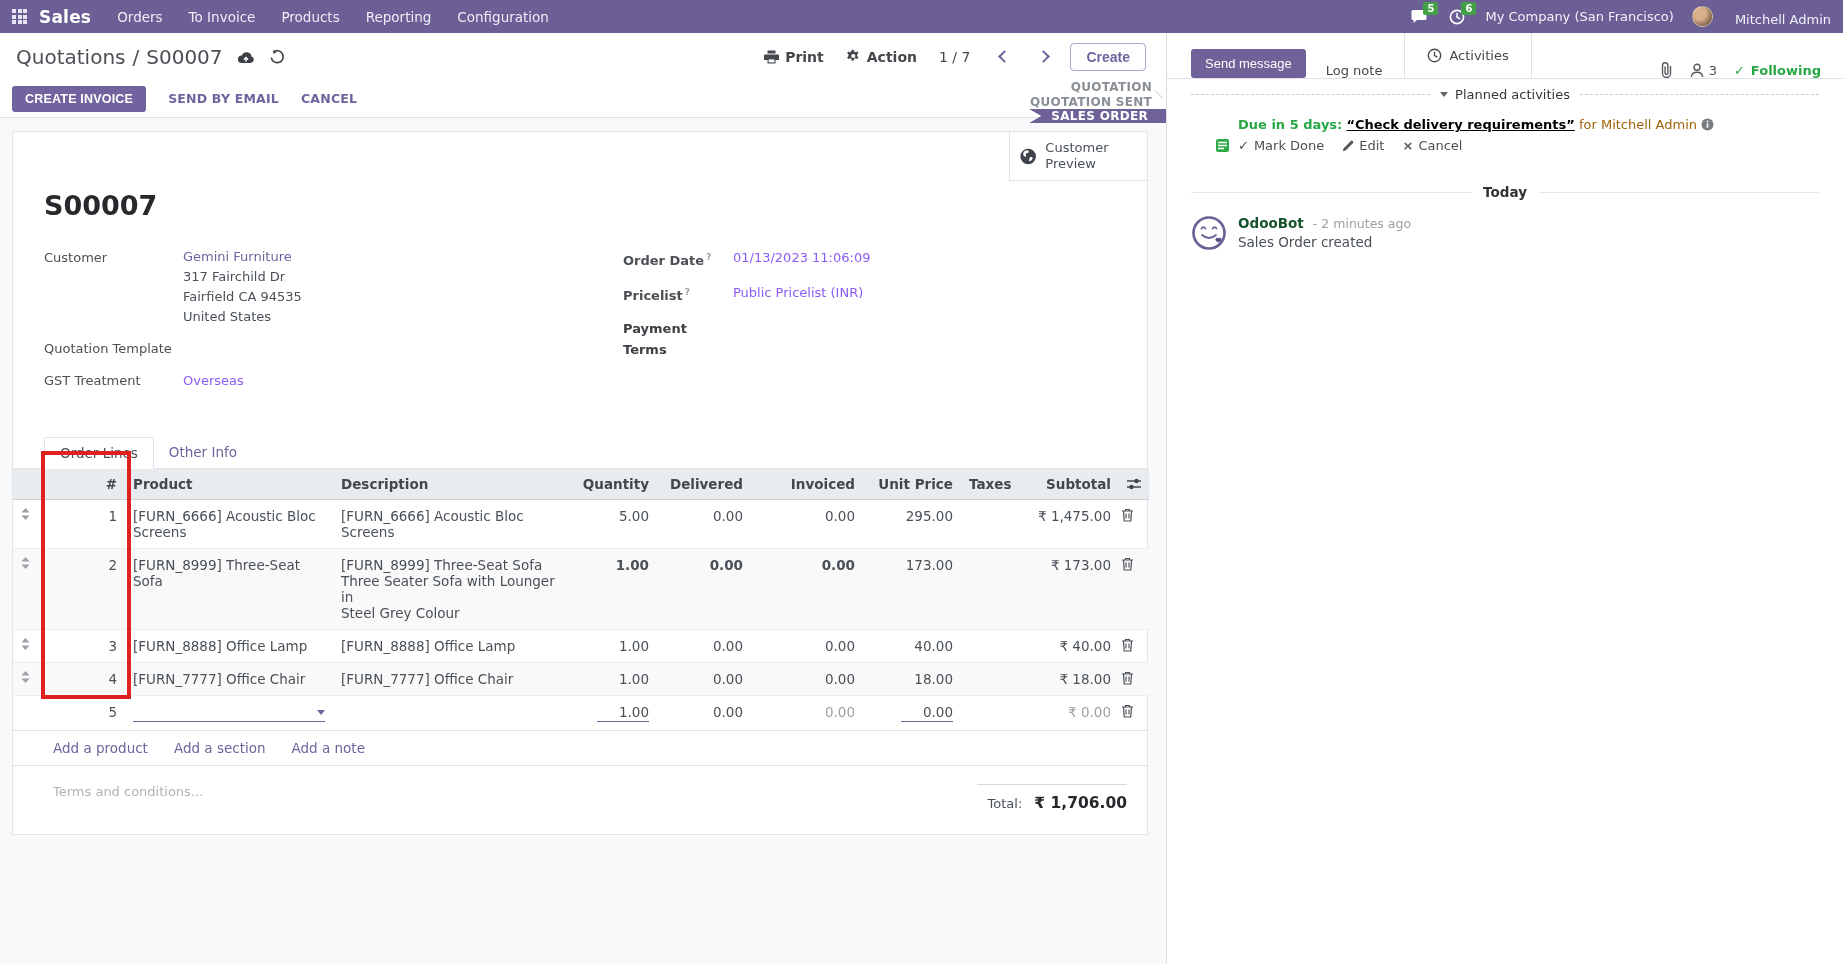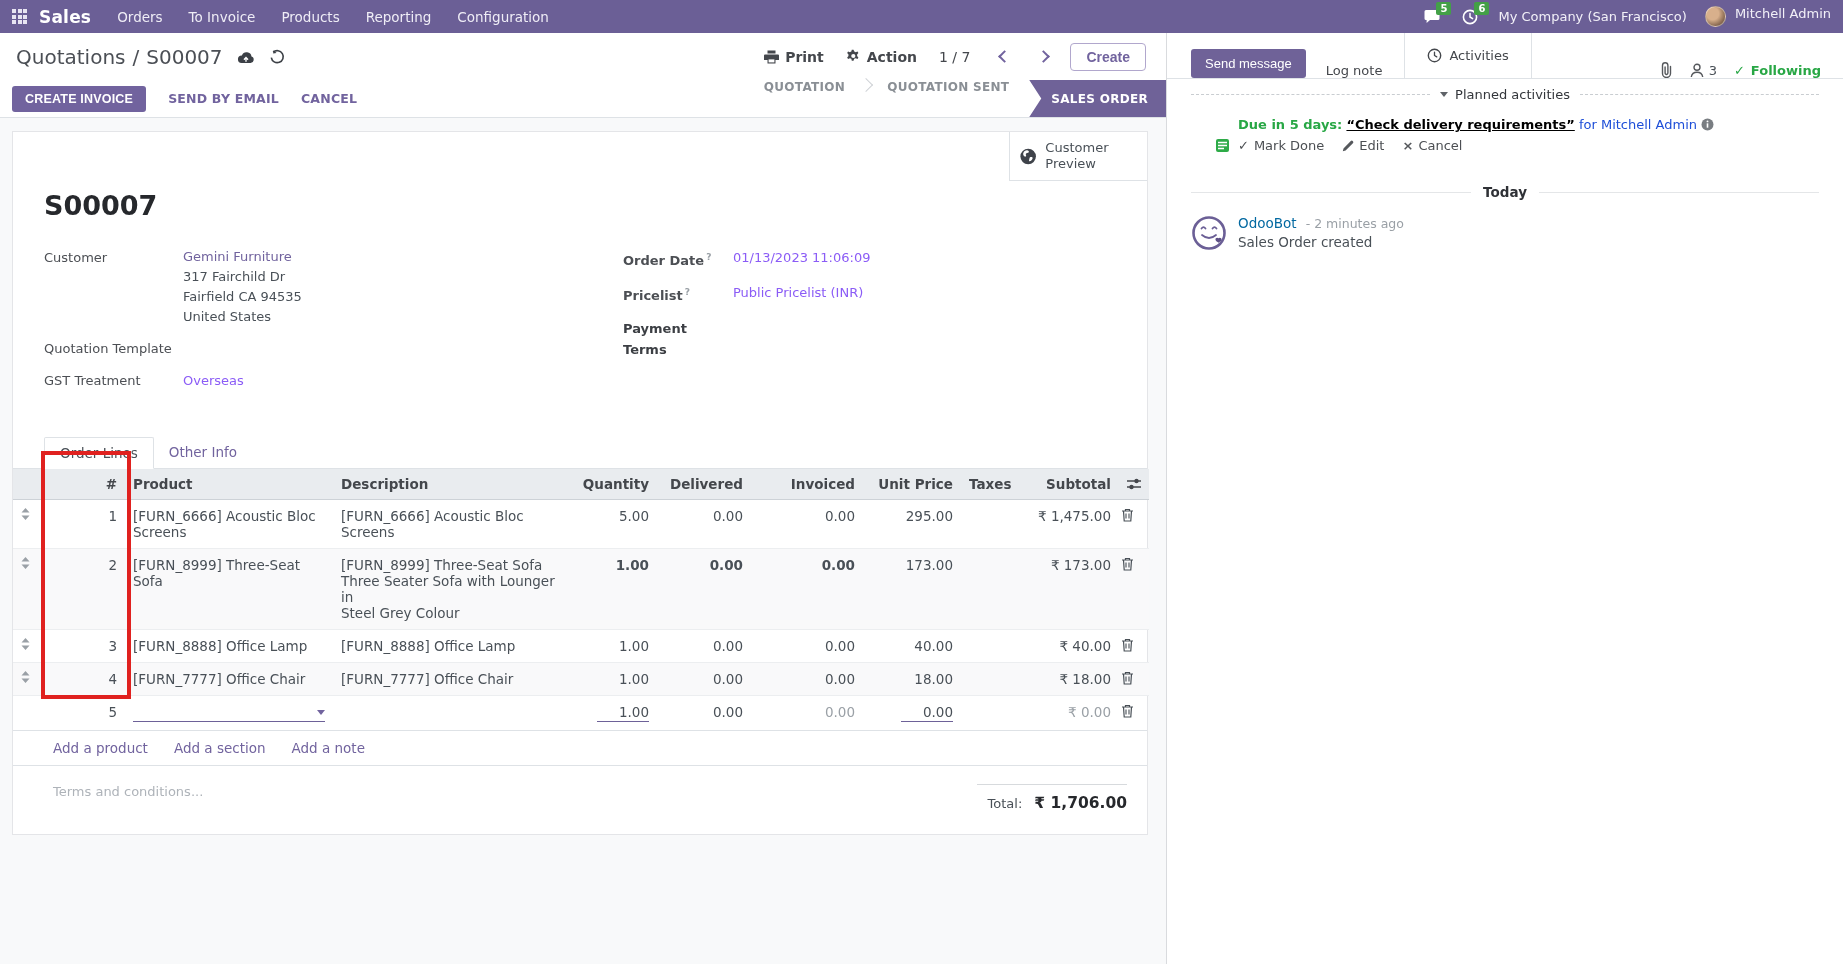--- a/index.html
+++ b/index.html
@@ -13,21 +13,21 @@
   
   .navbar { height:33px; background:#6b5f96; color:#fff; display:flex; align-items:center; padding:0 12px 0 8px; }
   .grid-icon { display:grid; grid-template-columns:repeat(3,4px); grid-gap:1.5px; margin:0 12px 0 4px; cursor:pointer; }
   .grid-icon i { width:4px; height:4px; background:#e8e5f2; display:block; }
   .nav-app { font-size:17px; font-weight:700; margin-right:26px; letter-spacing:.2px; }
   .nav-item { font-size:13.5px; margin-right:26px; color:#efedf6; cursor:pointer; }
   .nav-right { margin-left:auto; display:flex; align-items:center; gap:18px; }
   .nav-ico { position:relative; width:20px; height:18px; display:flex; align-items:center; justify-content:center; cursor:pointer; }
   .nav-badge { position:absolute; top:-6px; right:-9px; background:#43a047; color:#fff; font-size:10px; font-weight:700; padding:0 4px; border-radius:2px; line-height:13px; }
   .nav-company { font-size:13px; color:#f2f0f8; cursor:pointer; }
-  .nav-user { display:flex; align-items:flex-start; gap:9px; cursor:pointer; }
+  .nav-user { display:flex; align-items:flex-end; gap:22px; cursor:pointer; }
   .avatar-sm { width:21px; height:21px; border-radius:50%; background:radial-gradient(circle at 35% 35%, #d8b08c 0 35%, #8a6a52 70%, #5d4a3a 100%); border:1px solid #ffffff66; }
   .nav-username { font-size:13px; color:#f2f0f8; }
 
   
   .body-row { display:flex; height:931px; }
   .left-col { width:1166px; display:flex; flex-direction:column; }
   .chatter { flex:1; background:#fff; border-left:1px solid #d9dbde; display:flex; flex-direction:column; }
 
   
   .control-panel { height:47px; background:#fff; display:flex; align-items:center; padding:0 20px 0 16px; }
@@ -39,21 +39,21 @@
   .pager { display:flex; align-items:center; gap:30px; font-size:14px; color:#44474c; }
   .chev { width:9px; height:9px; border-left:2px solid #71639e; border-bottom:2px solid #71639e; display:inline-block; cursor:pointer; }
   .chev.prev { transform:rotate(45deg); }
   .chev.next { transform:rotate(-135deg); }
   .create-btn { border:1px solid #b1a7cd; color:#71639e; font-size:14px; font-weight:600; padding:5px 15px; border-radius:4px; background:#fff; cursor:pointer; }
 
   
   .status-row { height:38px; background:#fff; border-bottom:1px solid #dee2e6; display:flex; align-items:center; padding-left:12px; }
   .btn-primary { background:#71639e; color:#fff; font-size:12.5px; font-weight:700; padding:6px 13px; border-radius:3px; border:none; cursor:pointer; letter-spacing:.2px; }
   .btn-flat { color:#71639e; font-size:12.5px; font-weight:700; margin-left:22px; cursor:pointer; letter-spacing:.2px; }
-  .statusbar { margin-left:auto; display:flex; align-items:flex-start; height:100%; }
+  .statusbar { margin-left:auto; display:flex; align-items:flex-end; height:100%;flex-direction:column; }
   .stage { font-size:12px; font-weight:700; color:#8a8f95; padding:0 14px; cursor:pointer; letter-spacing:.3px; }
   .stage-sep { width:10px; height:10px; border-top:1px solid #cfd2d6; border-right:1px solid #cfd2d6; transform:rotate(45deg); margin:0 2px; }
   .stage-active { height:100%; background:#6f6298; color:#fff; display:flex; align-items:center; padding:0 18px 0 22px; font-size:12px; font-weight:700; letter-spacing:.3px; clip-path:polygon(0 0,100% 0,100% 100%,0 100%,12px 50%); margin-left:6px; cursor:pointer; }
 
   
   .form-bg { flex:1; background:#f8f9fa; }
   .sheet { position:relative; width:1136px; margin:13px 18px 0 12px; background:#fff; border:1px solid #e4e5e8; min-height:704px; }
   .cust-preview { position:absolute; top:0; right:0; width:138px; padding:8px 10px; border-left:1px solid #dee2e6; border-bottom:1px solid #dee2e6; display:flex; align-items:center; gap:9px; cursor:pointer; color:#495057; font-size:13px; line-height:16px; }
   .sheet-title { padding:58px 0 0 31px; font-size:27px; font-weight:600; color:#26282c; }
   .fields { display:flex; margin-top:26px; padding:0 31px; }
@@ -117,31 +117,31 @@
   .ph-center { display:flex; align-items:center; gap:7px; padding:0 10px; }
   .caret-sm { width:0; height:0; border-left:4px solid transparent; border-right:4px solid transparent; border-top:5px solid #5f6368; }
 
   .activity-item { display:flex; gap:11px; padding:11px 24px 4px; }
   .avatar-md { position:relative; width:36px; height:36px; flex-shrink:0; }
   .avatar-md .photo { width:36px; height:36px; border-radius:50%; background:radial-gradient(circle at 38% 32%, #e8c49c 0 30%, #9a7a5c 65%, #52412f 100%); }
   .state-badge { position:absolute; right:-4px; bottom:-3px; width:17px; height:17px; background:#2eab48; border:2px solid #fff; border-radius:4px; display:flex; align-items:center; justify-content:center; }
   .activity-line1 { line-height:19px; }
   .due-green { color:#28a745; font-weight:700; }
   .summary-bold { color:#000000; font-weight:700;text-decoration:underline; }
-  .assignee { color:#1d4ed8;margin-top:28px; }
+  .assignee { color:#a16207;margin-top:28px; }
   .activity-actions { display:flex; gap:18px; margin-top:4px; color:#4c4f53; font-size:13px; }
   .act-btn { display:flex; align-items:center; gap:5px; cursor:pointer; font-weight:500; }
   .x-glyph { font-weight:700; color:#55585c; }
 
   .today-divider { margin:27px 24px 2px; display:flex; align-items:center; font-weight:700; color:#2f3136; font-size:13.5px; }
   .solid-line { flex:1; border-top:1px solid #e4e6e8; }
   .today-label { padding:0 12px; }
 
   .message-item { display:flex; gap:11px; padding:13px 24px; }
-  .msg-author { font-weight:400; color:#0369a1; font-size:13.5px; }
+  .msg-author { font-weight:700; color:#14532d; font-size:13.5px; }
   .msg-time { color:#9aa0a6; font-size:12.5px; margin-left:5px; }
   .msg-body { margin-top:3px; color:#495057; font-size:13.5px; }
 
   
   .annotation-rect { position:absolute; left:41px; top:451px; width:90px; height:248px; border:4px solid #e0211f; z-index:40; pointer-events:none; }
 
   svg { display:block; }
 </style>
 </head>
 <body>

